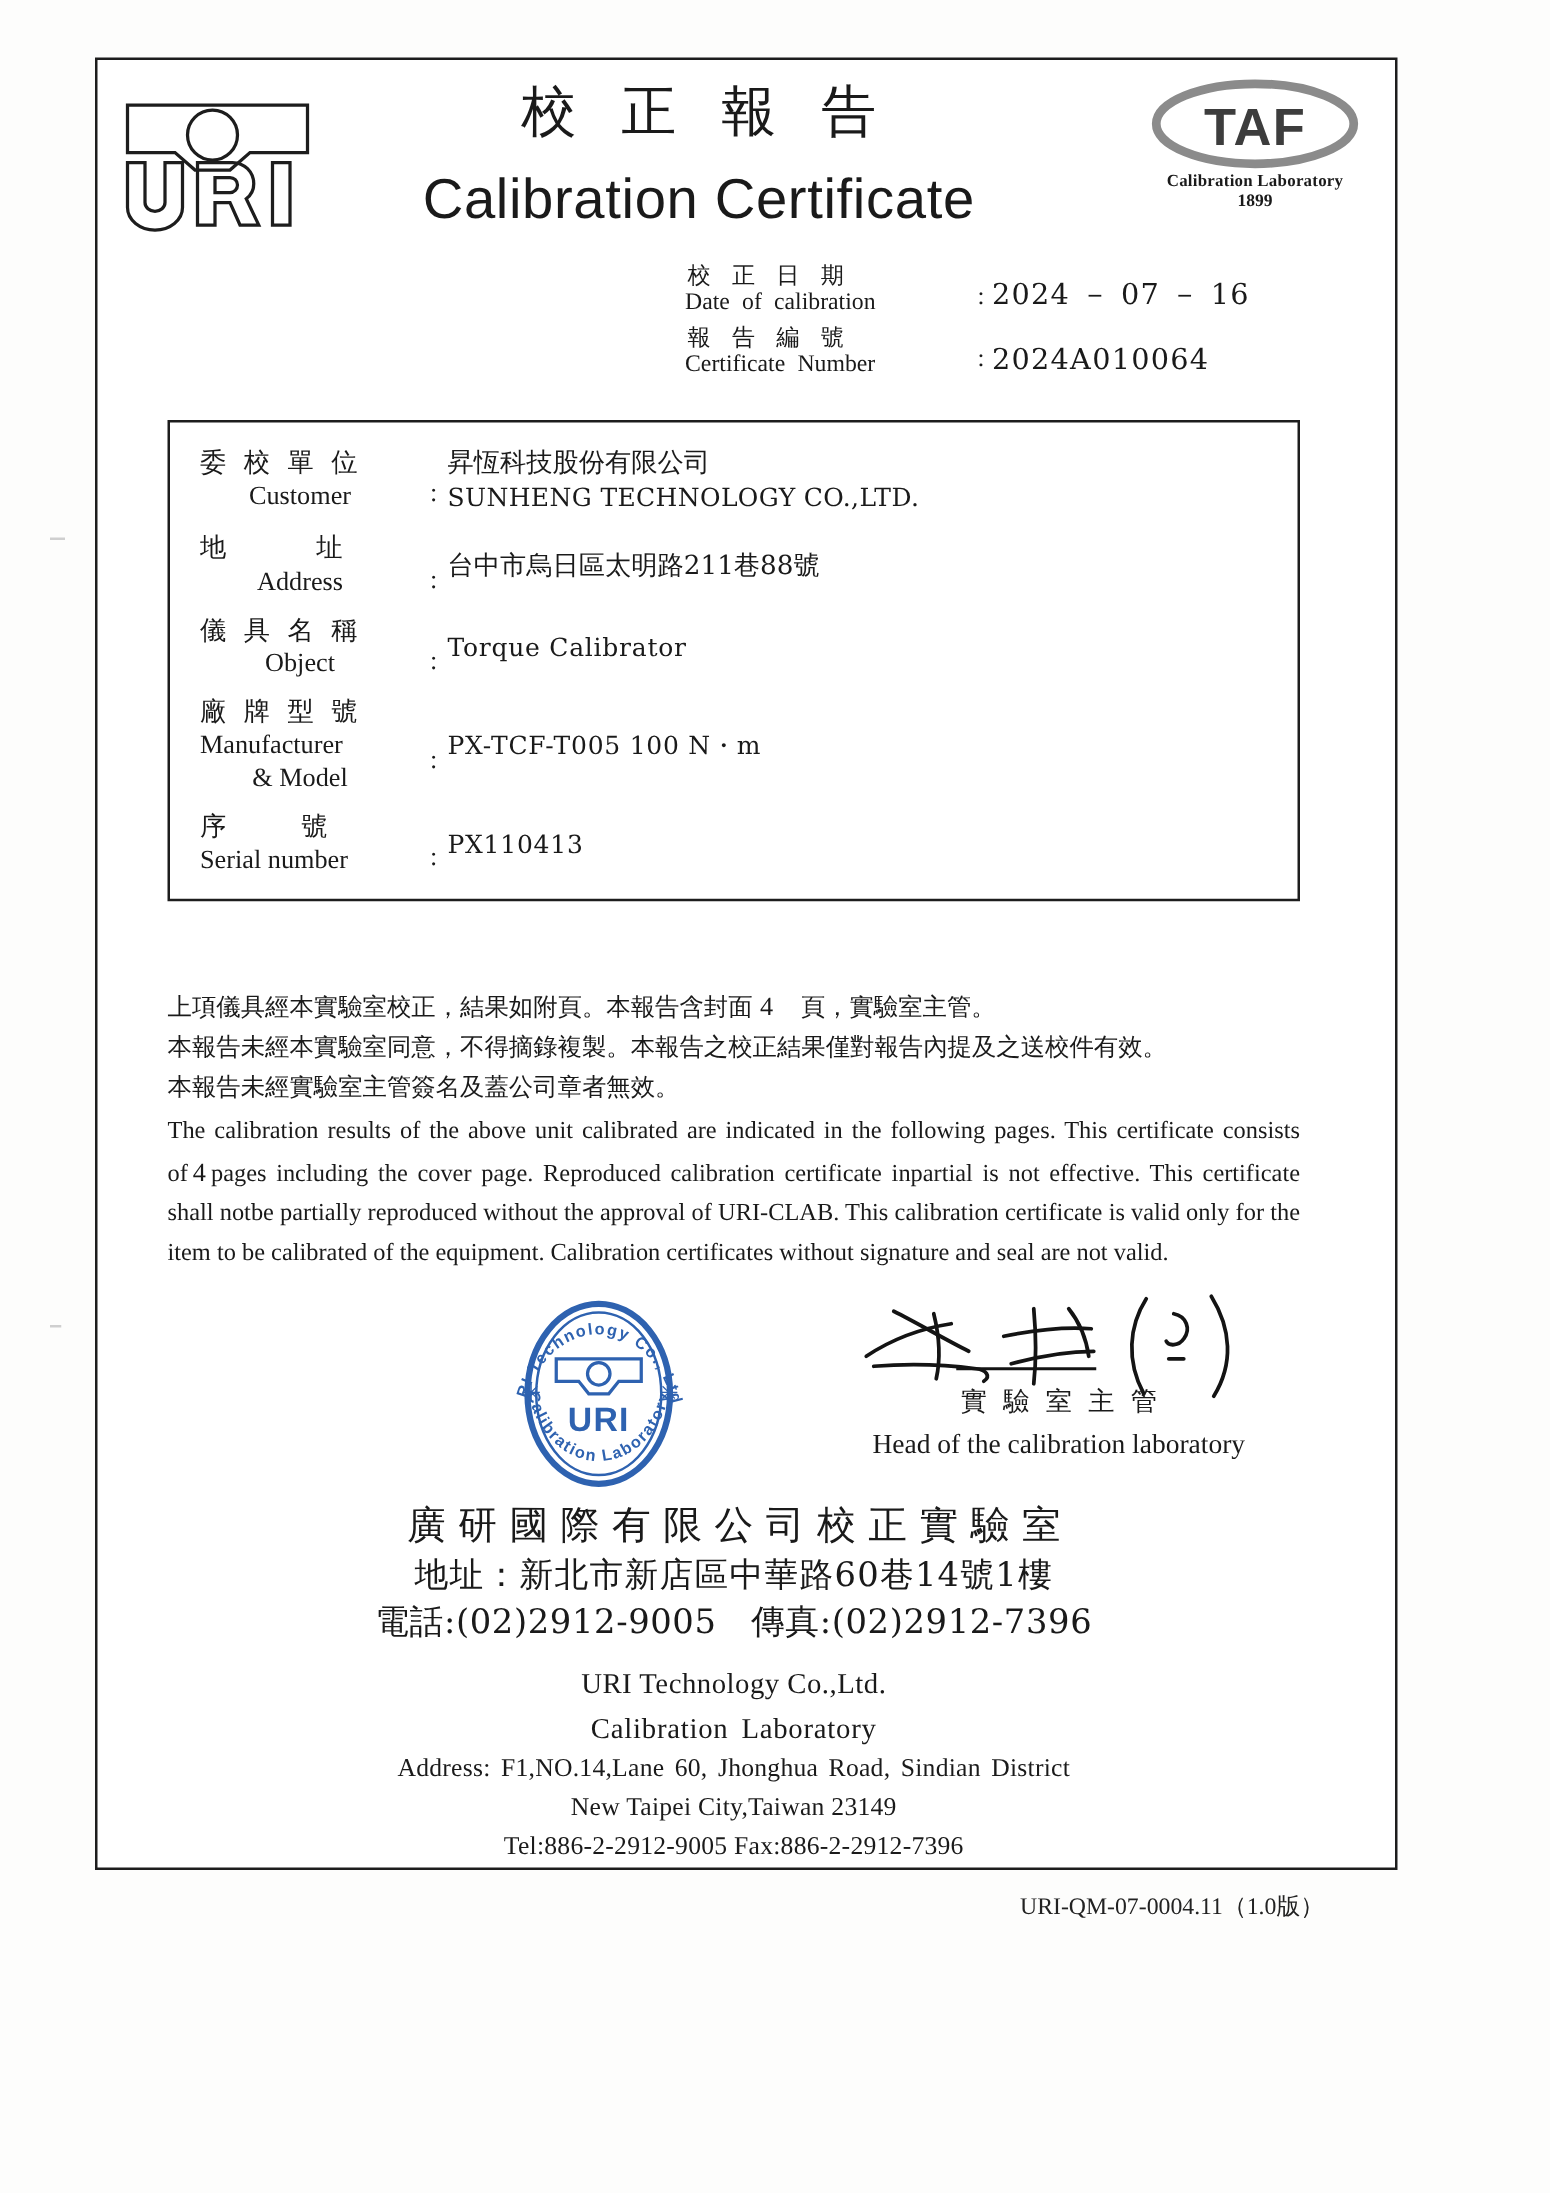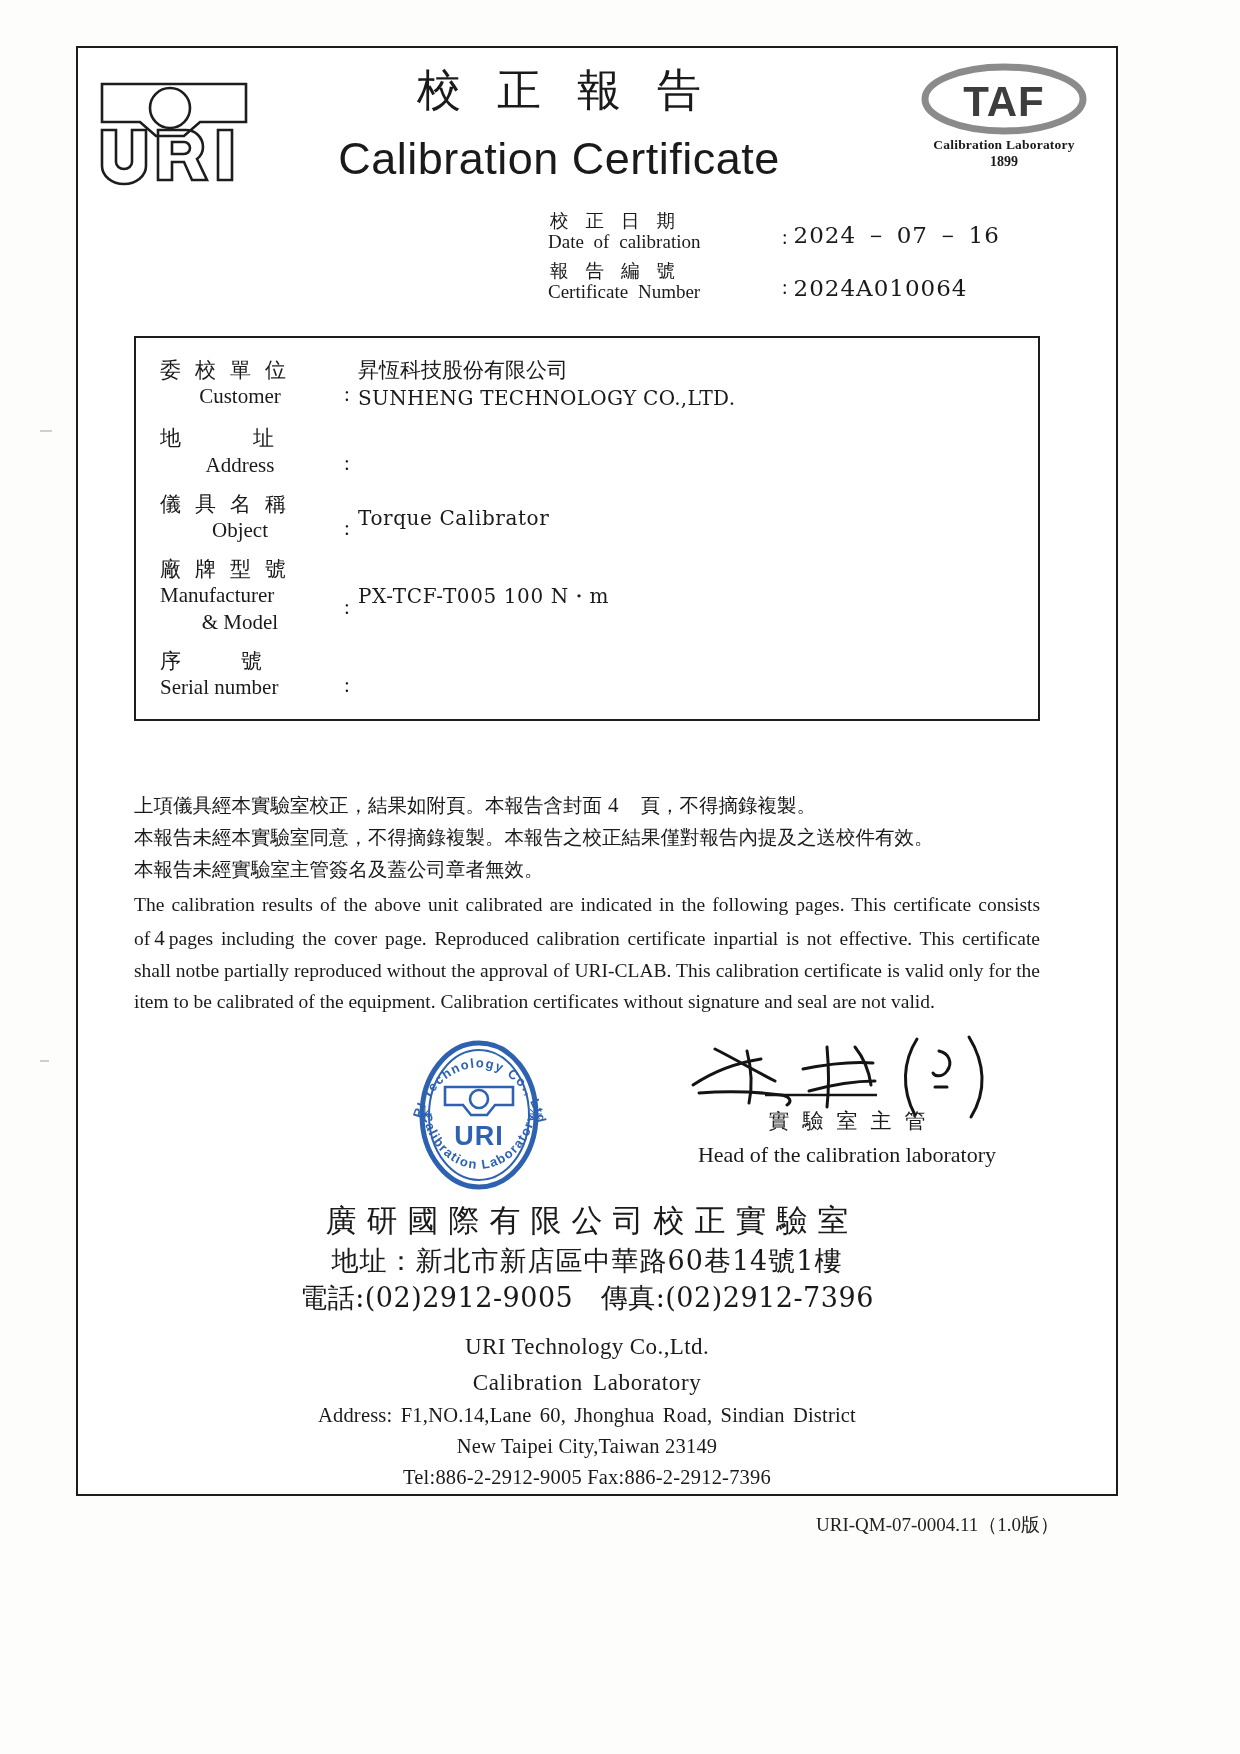--- a/index.html
+++ b/index.html
@@ -393,20 +393,23 @@
           <div class="val-en">SUNHENG TECHNOLOGY CO.,LTD.</div>
         </div>
       </div>
 
       <div class="info-row">
         <div class="info-label">
           <div class="lab-cn spread3">地址</div>
           <div class="lab-en">Address</div>
         </div>
         <div class="info-colon">:</div>
+        <div class="info-value">
+          <div class="val-cn">台中市烏日區太明路211巷88號</div>
+        </div>
       </div>
 
       <div class="info-row">
         <div class="info-label">
           <div class="lab-cn">儀具名稱</div>
           <div class="lab-en">Object</div>
         </div>
         <div class="info-colon">:</div>
         <div class="info-value">
           <div class="val-mono">Torque Calibrator</div>
@@ -424,25 +427,28 @@
           <div class="val-mono">PX-TCF-T005 100 N・m</div>
         </div>
       </div>
 
       <div class="info-row">
         <div class="info-label">
           <div class="lab-cn spread2">序號</div>
           <div class="lab-en left">Serial number</div>
         </div>
         <div class="info-colon">:</div>
+        <div class="info-value">
+          <div class="val-mono">PX110413</div>
+        </div>
       </div>
     </div>
 
     <div class="notes">
-      <div class="note-cn"><span>上項儀具經本實驗室校正，結果如附頁。本報告含封面</span><span class="inline-num">4</span><span>頁，不得摘錄複製。</span></div>
+      <div class="note-cn"><span>上項儀具經本實驗室校正，結果如附頁。本報告含封面</span><span class="inline-num">4</span><span>頁，實驗室主管。</span></div>
       <div class="note-cn">本報告未經本實驗室同意，不得摘錄複製。本報告之校正結果僅對報告內提及之送校件有效。</div>
       <div class="note-cn">本報告未經實驗室主管簽名及蓋公司章者無效。</div>
       <div class="note-en"><span>The  calibration  results  of  the  above  unit  calibrated  are  indicated  in  the  following  pages. This  certificate  consists  of</span><span class="inline-num tight">4</span><span>pages    including    the    cover    page.    Reproduced  calibration certificate inpartial  is  not effective. This certificate shall notbe partially reproduced without the approval of URI-CLAB. This calibration certificate is valid only for the item to be calibrated of the equipment. Calibration certificates without signature and seal are not valid.</span></div>
     </div>
 
     <div class="sig-area">
 
       <div class="seal">
         <svg viewBox="0 0 160 160" width="160" height="160">
           <defs>

